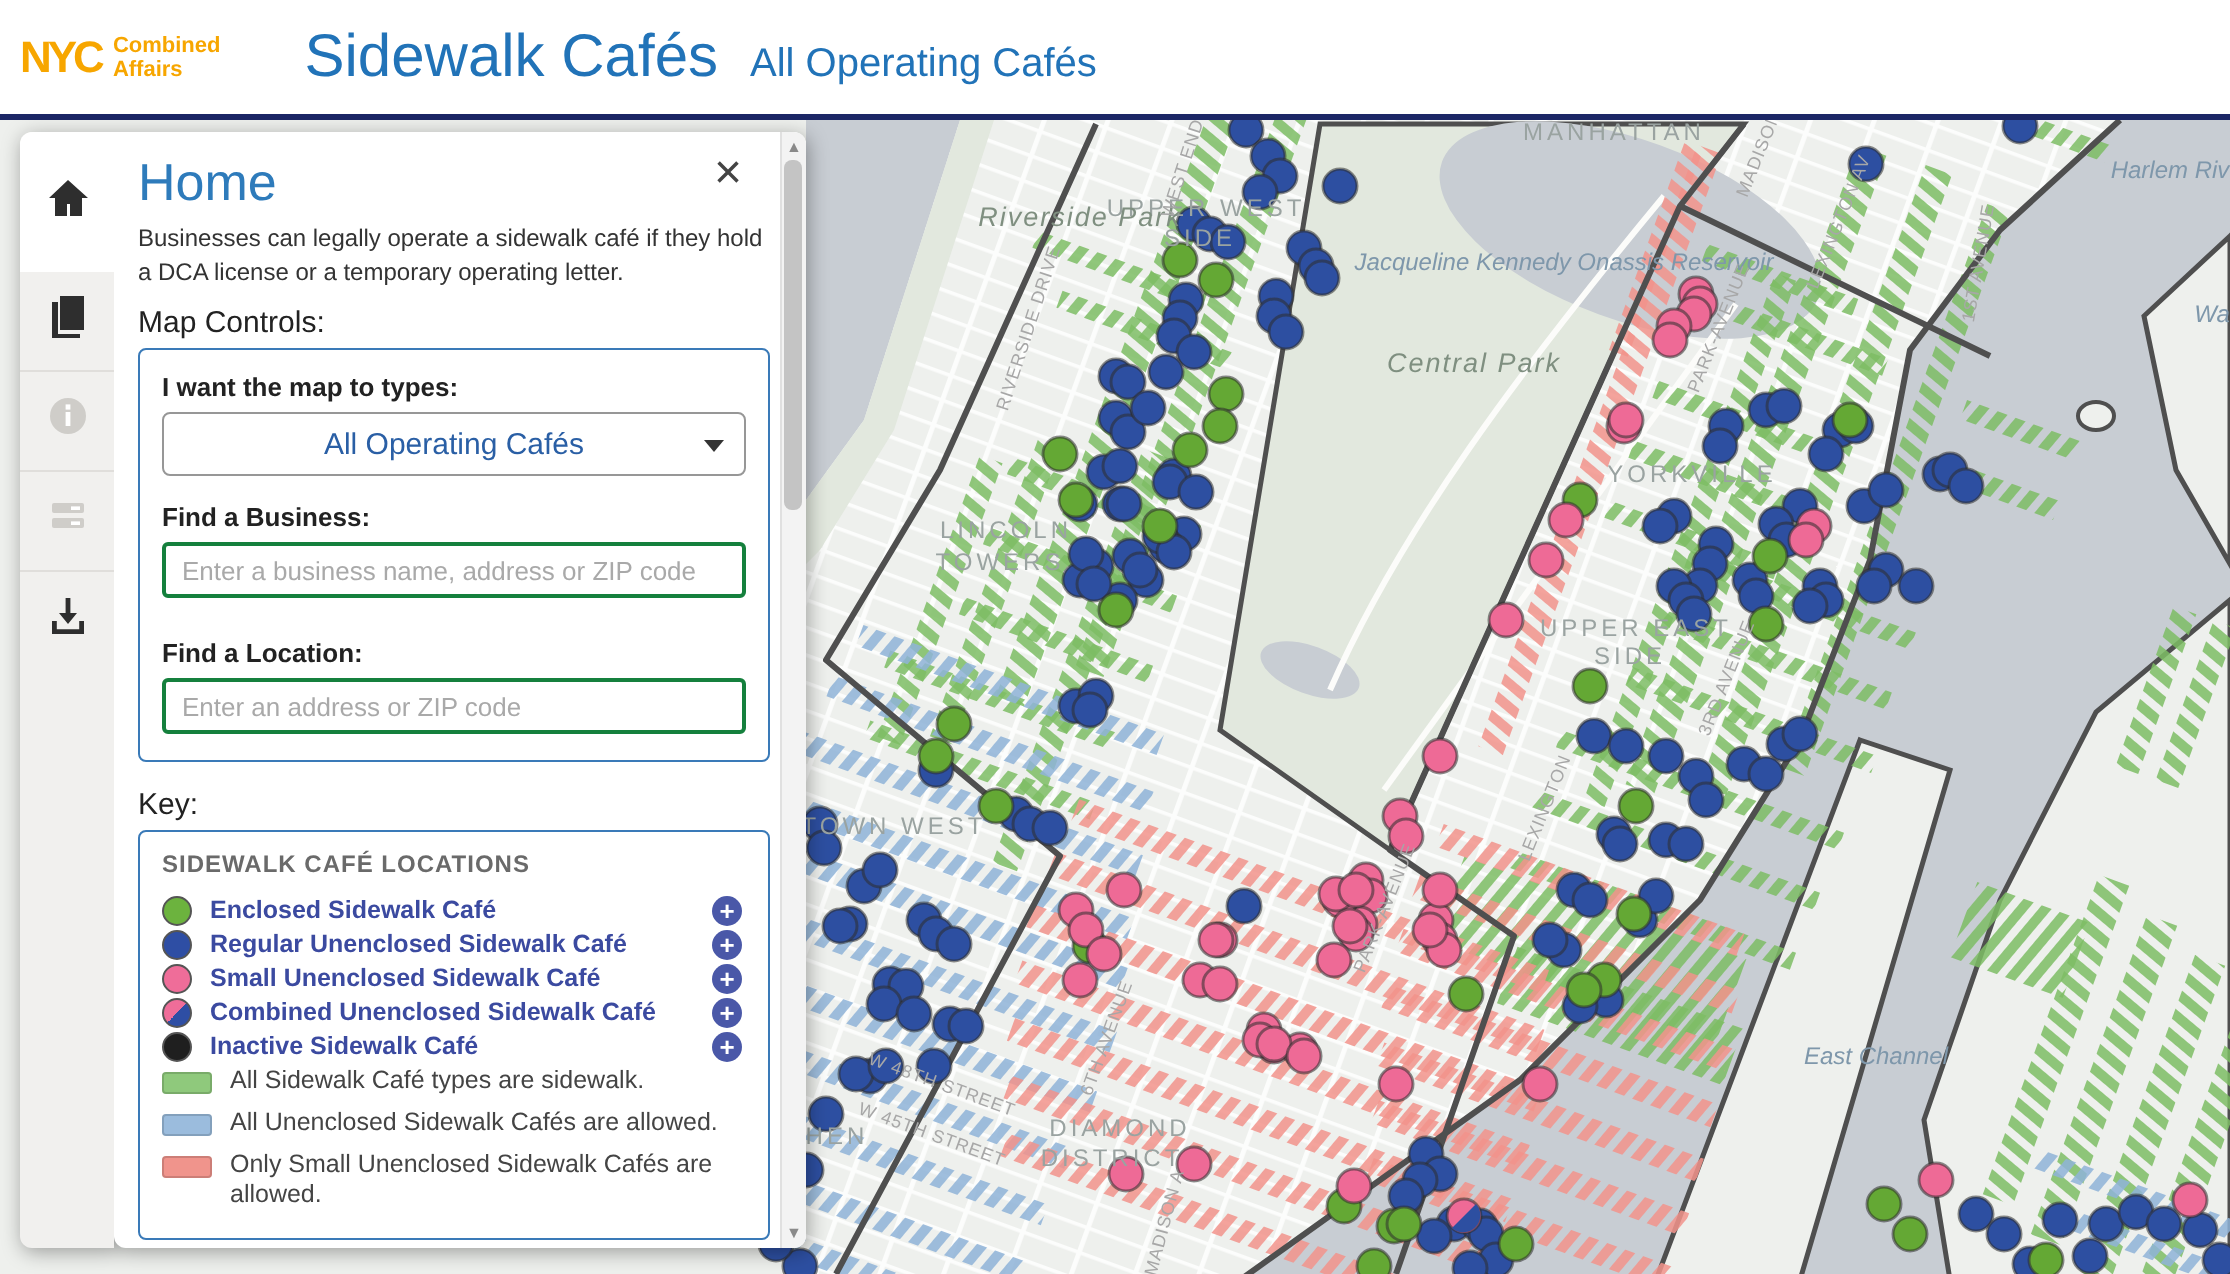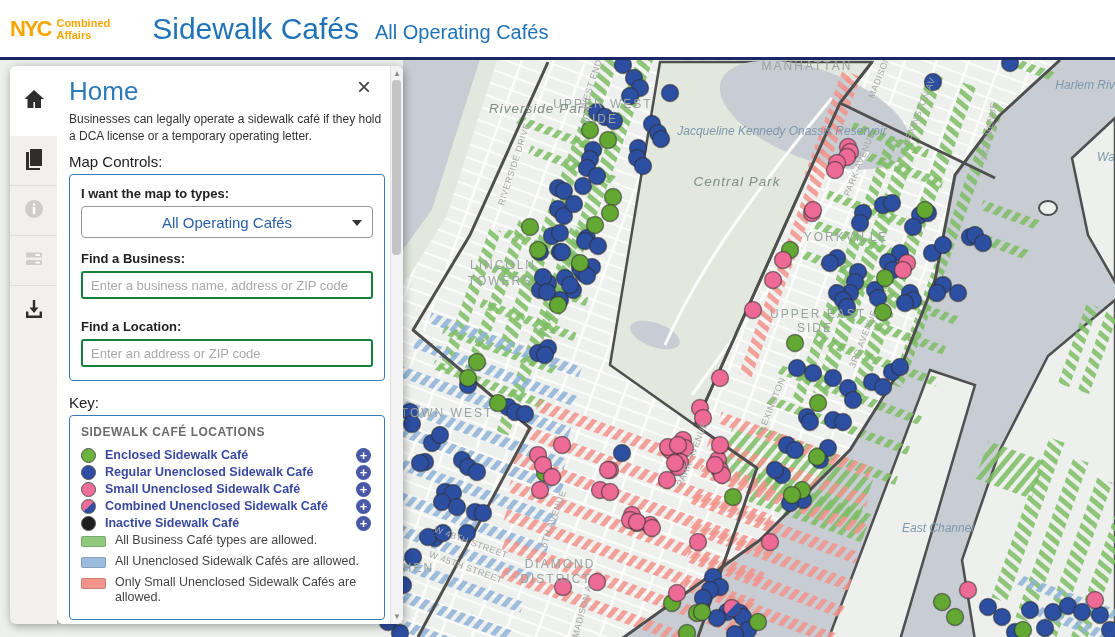--- a/index.html
+++ b/index.html
@@ -548,21 +548,21 @@
         </div>
         <div class="leg-row">
           <span class="leg-dot" style="background: rgb(31, 31, 31);"></span>
           <span class="leg-label">Inactive Sidewalk Café</span>
           <span class="plus-btn">+</span>
         </div>
 
 
         <div class="zone-row">
           <span class="zone-swatch" style="background: rgb(143, 201, 124);"></span>
-          <span class="zone-label">All Business Café types are allowed.</span>
+          <span class="zone-label">All Sidewalk Café types are sidewalk.</span>
         </div>
         <div class="zone-row">
           <span class="zone-swatch" style="background: rgb(155, 188, 221);"></span>
           <span class="zone-label">All Unenclosed Sidewalk Cafés are allowed.</span>
         </div>
         <div class="zone-row">
           <span class="zone-swatch" style="background: rgb(240, 148, 140);"></span>
           <span class="zone-label" style="max-width:255px">Only Small Unenclosed Sidewalk Cafés are allowed.</span>
         </div>
       </div>

